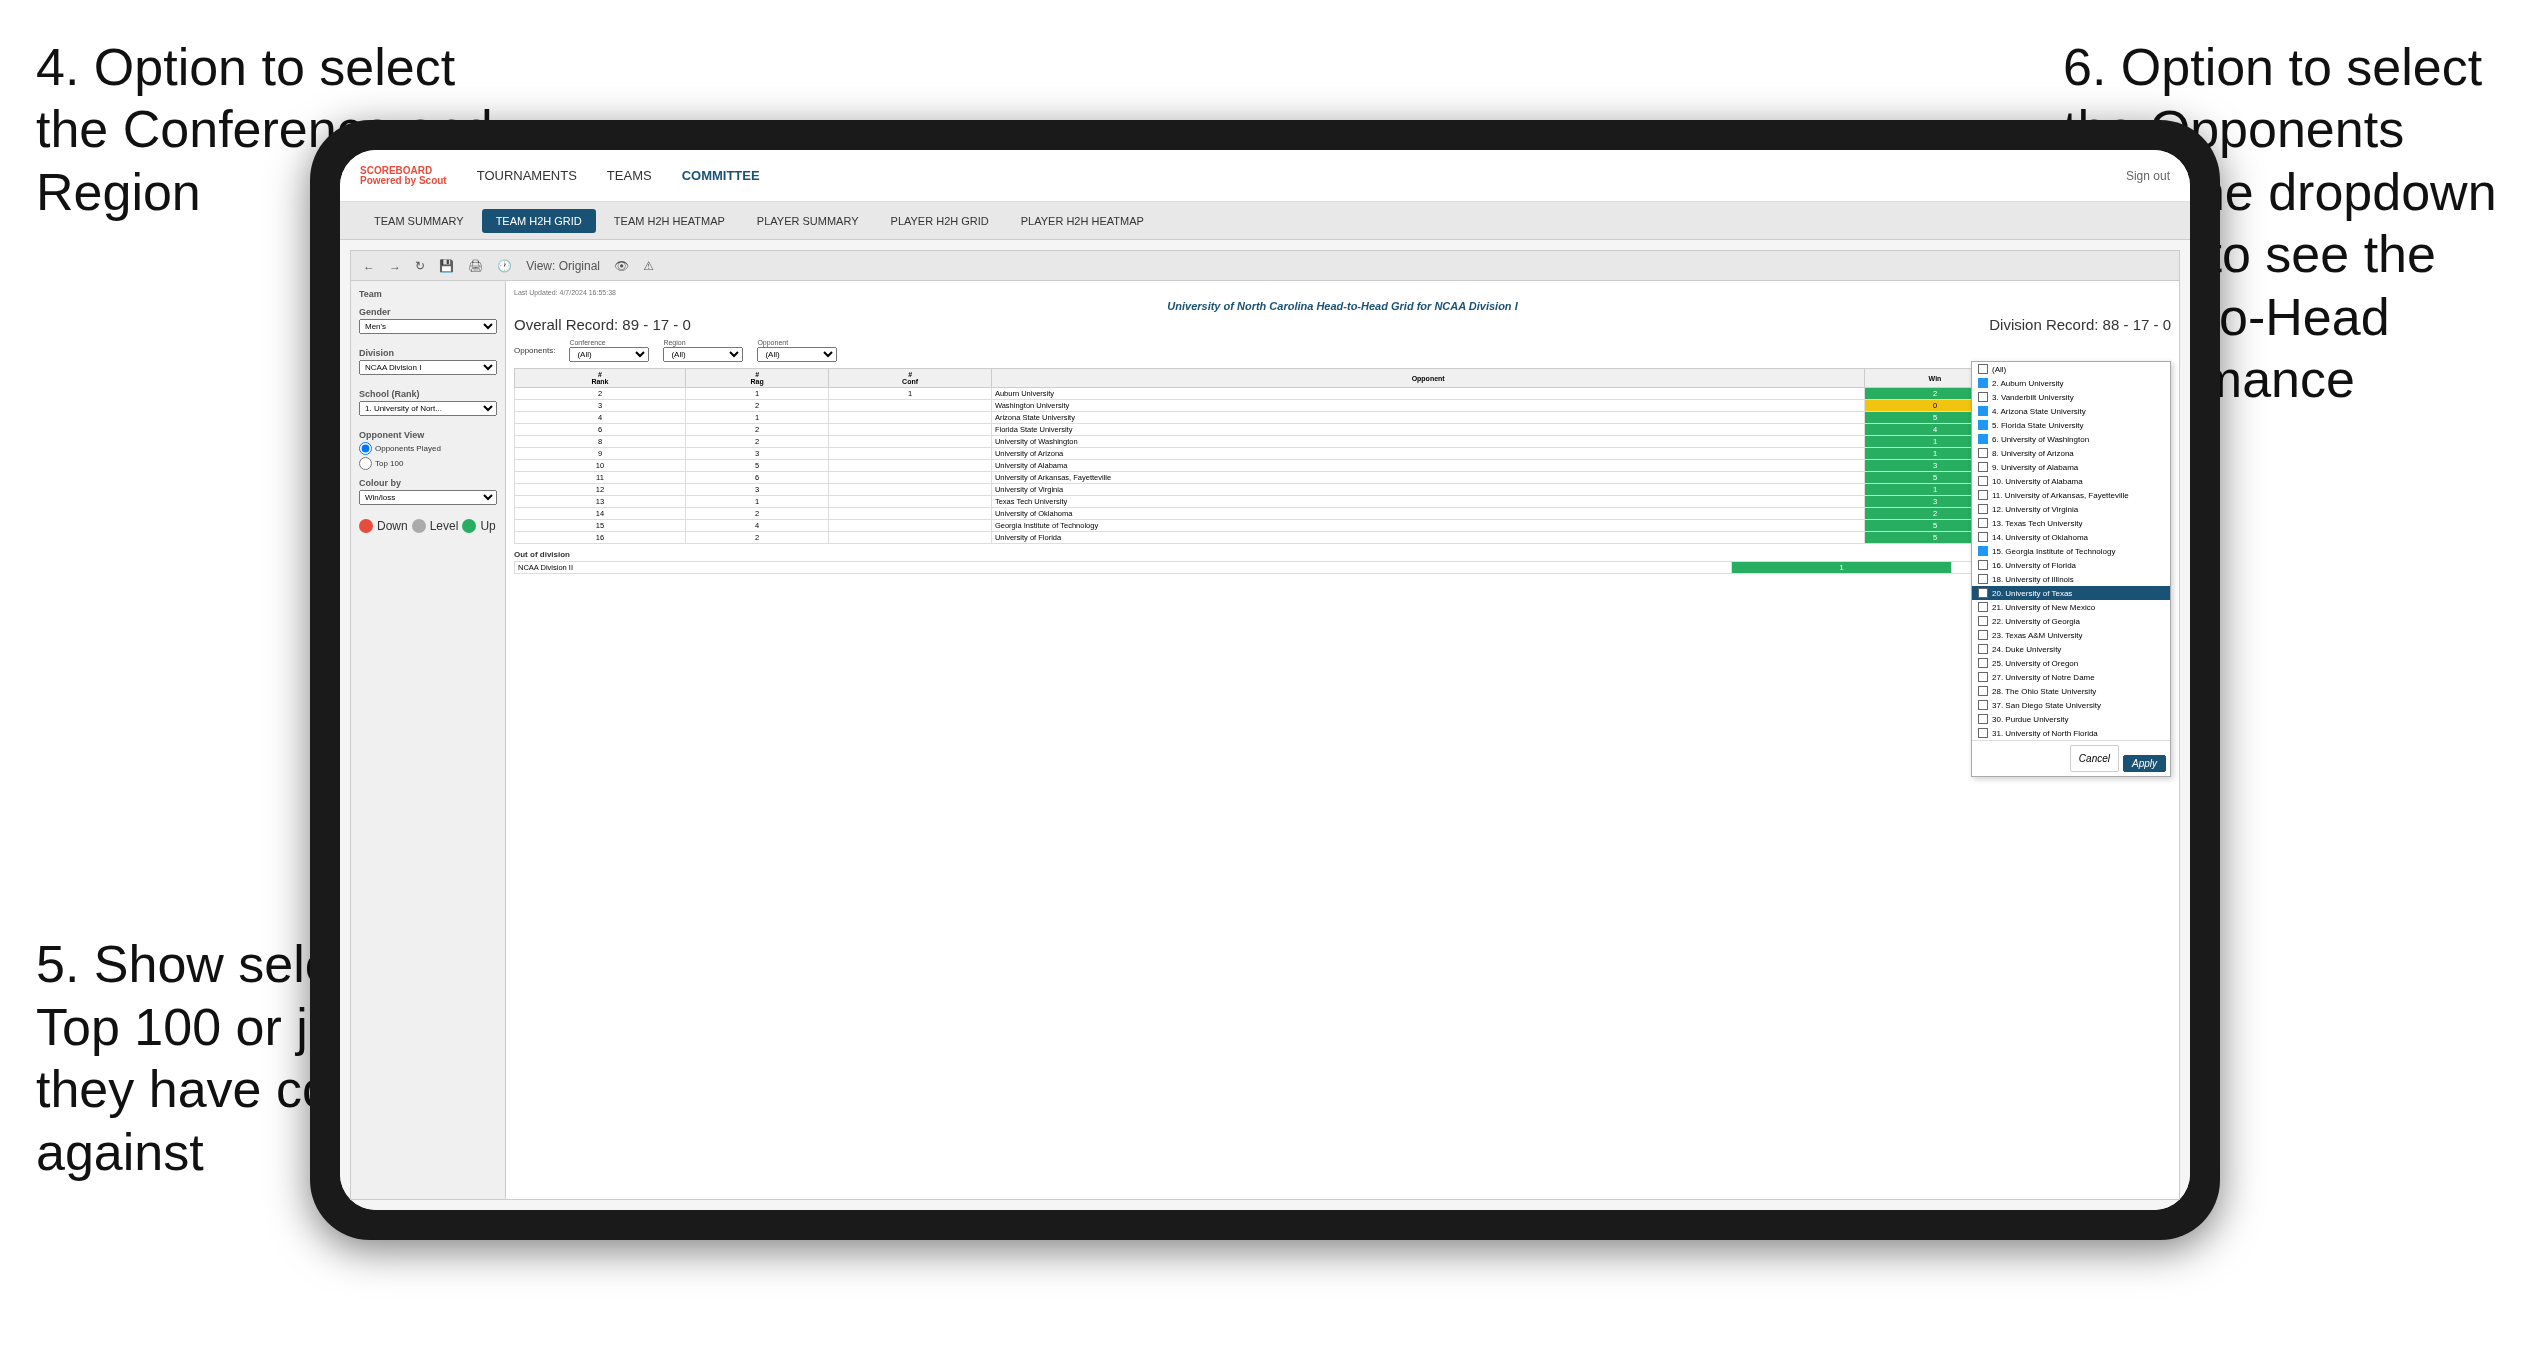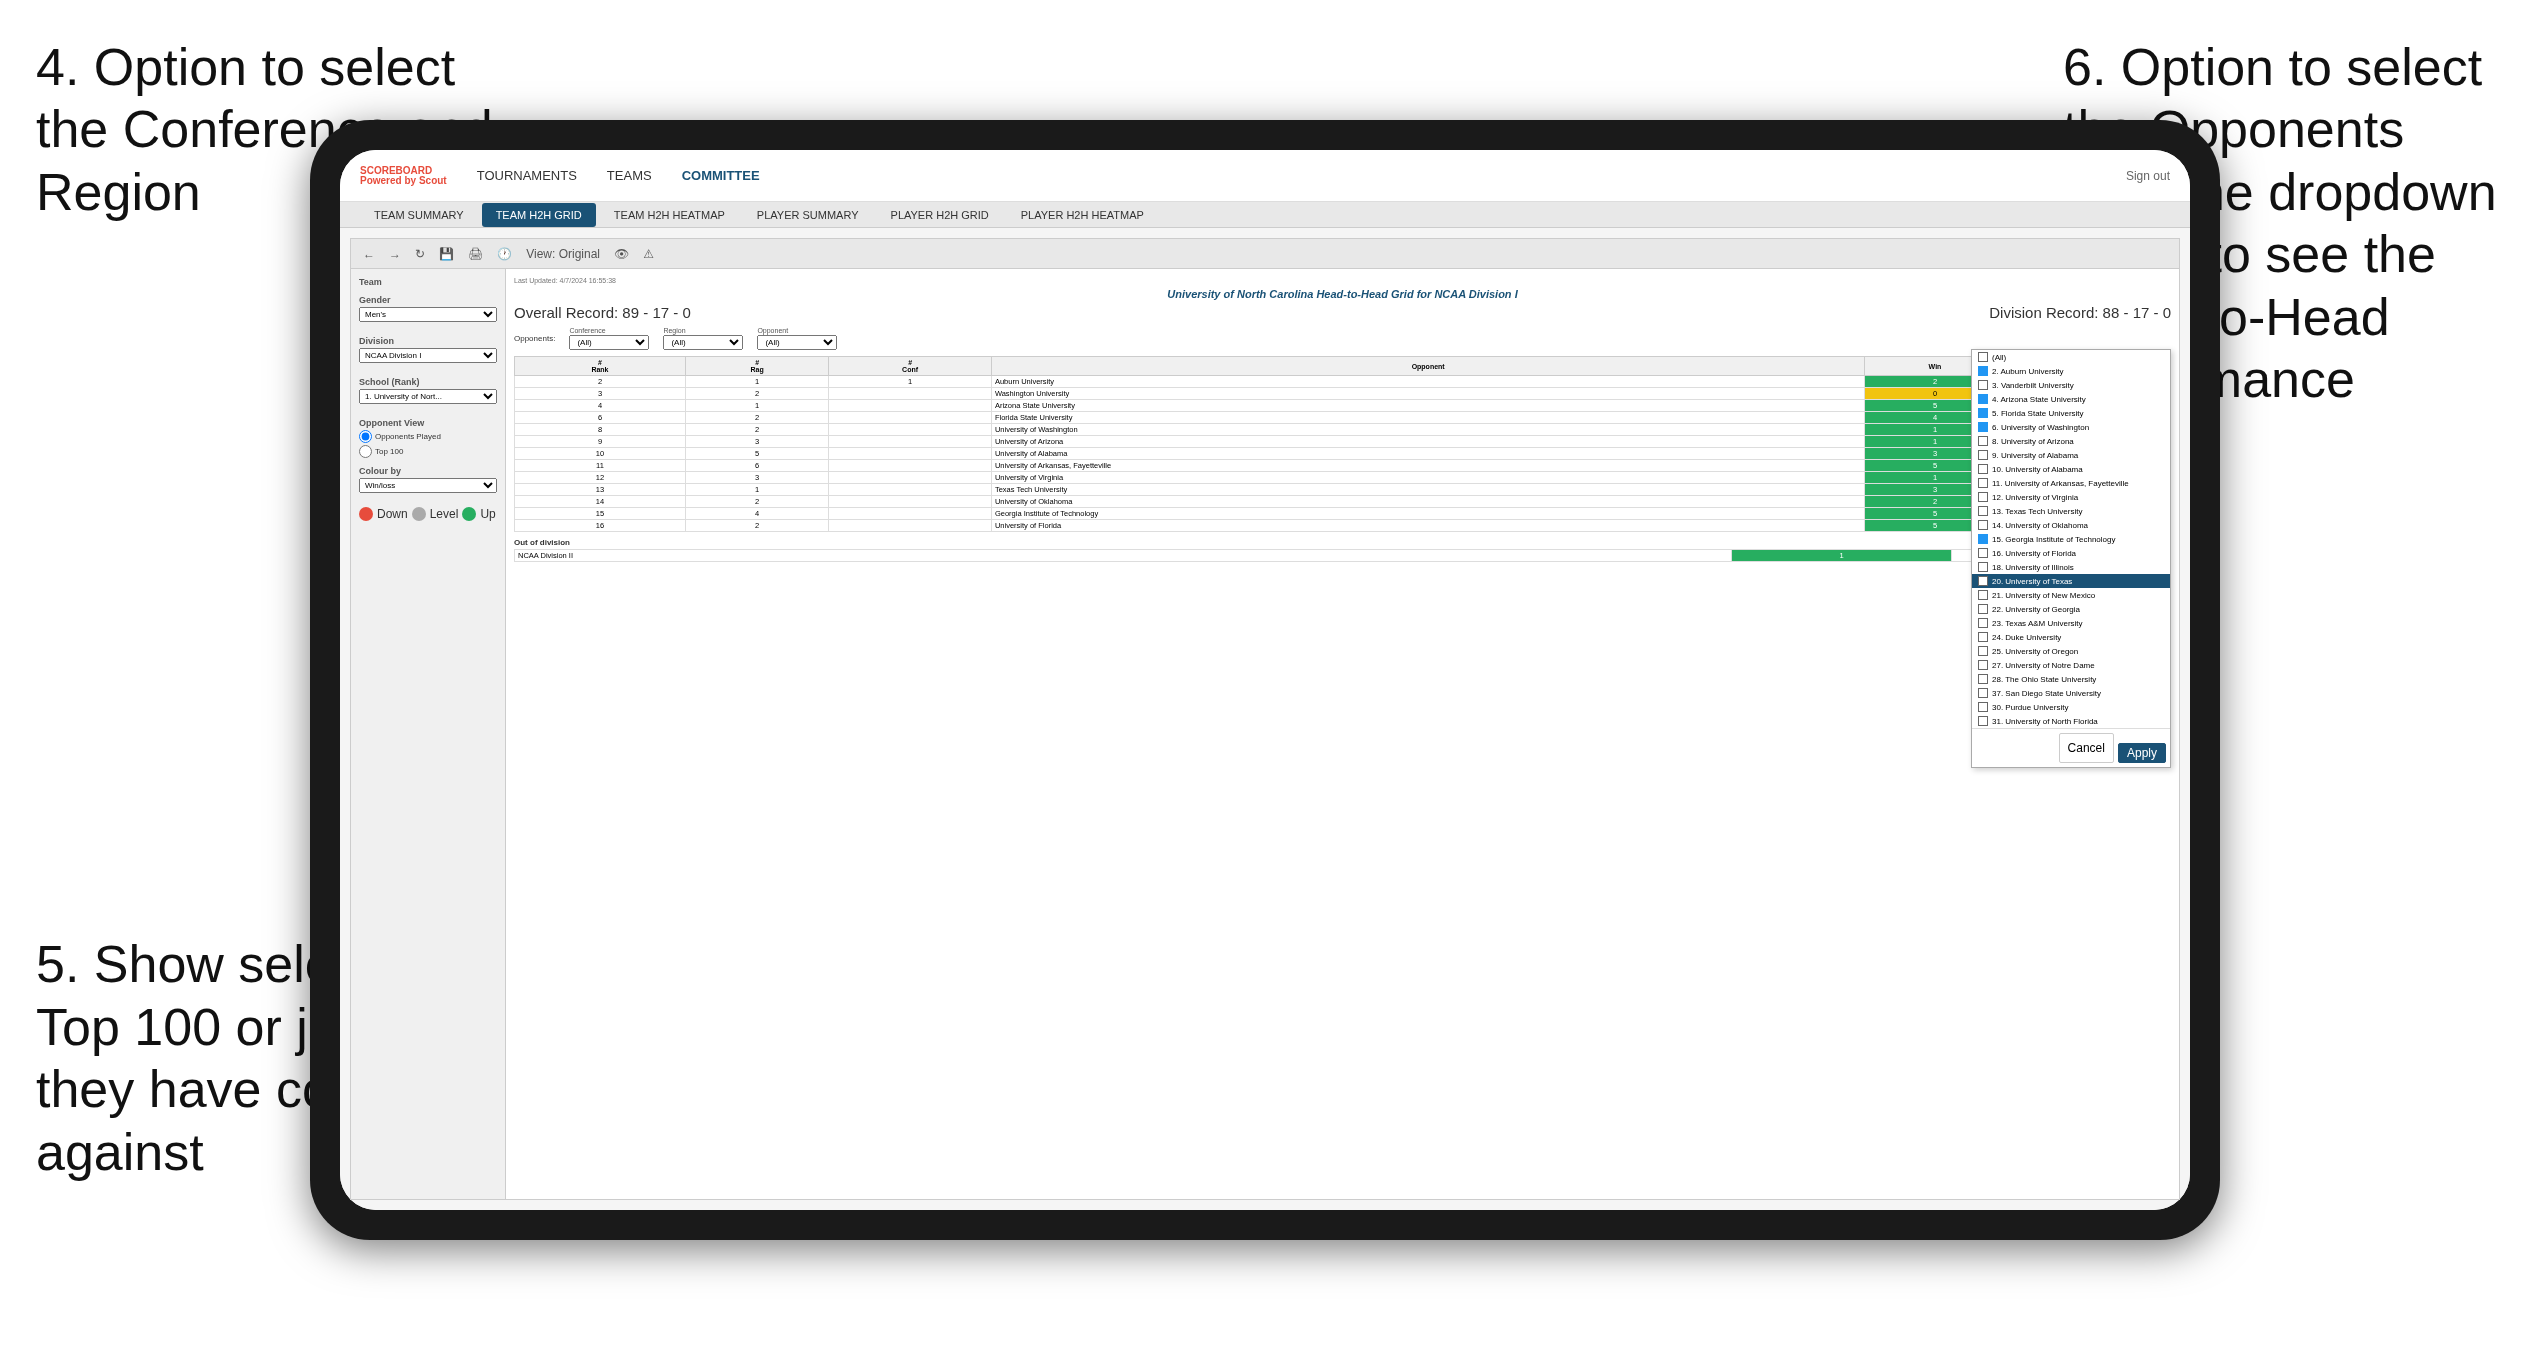--- a/index.html
+++ b/index.html
@@ -96,21 +96,21 @@
       font-size: 12px;
       color: #666;
     }
 
     
     .sub-nav {
       background: #e8e8e8;
       display: flex;
       align-items: center;
       padding: 0 20px;
-      height: 26px;
+      height: 38px;
       gap: 4px;
       flex-shrink: 0;
       border-bottom: 1px solid #ccc;
     }
 
     .sub-nav-tab {
       font-size: 11px;
       color: #333;
       padding: 6px 14px;
       cursor: pointer;
@@ -334,26 +334,27 @@
 
     .dropdown-footer {
       display: flex;
       justify-content: flex-end;
       gap: 4px;
       padding: 4px;
       border-top: 1px solid #ddd;
     }
 
     .footer-btn {
-      font-size: 12px;
+      font-size: 10px;
       padding: 2px 8px;
       cursor: pointer;
       border: 1px solid #ccc;
       background: #fff;
       border-radius: 2px;
+      font-style: italic;
     }
 
     .footer-btn.apply {
       background: #1a5276;
       color: #fff;
       border-color: #1a5276;
       margin-top: 10px;
     }
 
     

